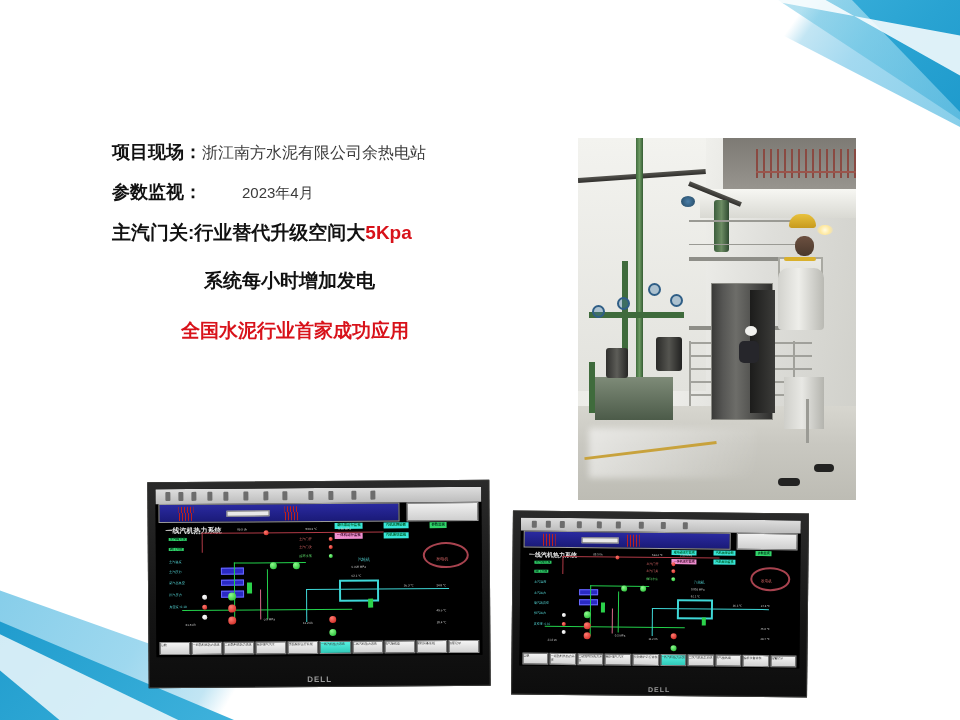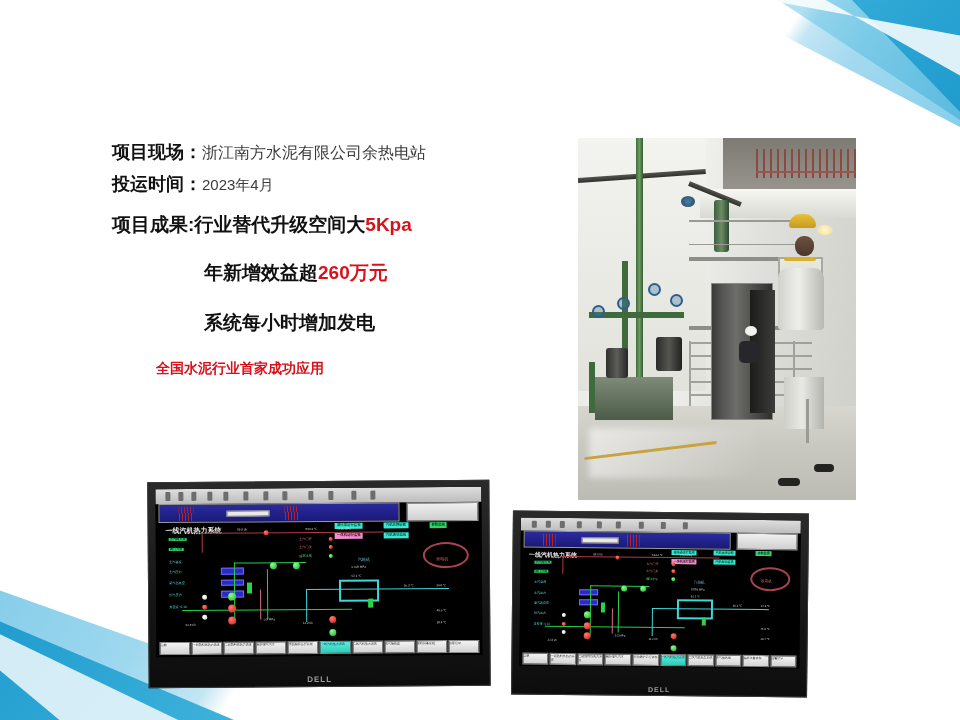--- a/index.html
+++ b/index.html
@@ -68,29 +68,29 @@
     white-space:nowrap;
   }
 
   
   #textblock { position:absolute; left:112px; top:140px; width:470px; }
   .tline { font-weight:bold; color:#111111; white-space:nowrap; }
   .tline .lbl { font-weight:bold; }
   .tline .val-light { font-weight:normal; color:#3b3b3b; }
   .tline .red { color:#d8121a; }
 
-  .row1 { font-size:18px; margin-bottom:8px; }
+  .row1 { font-size:18px; margin-bottom:16px; }
   .row1 .val-light { font-size:16px; }
   .row2 { font-size:18px; margin-bottom:16px; }
-  .row2 .val-light { font-size:15px; }
+  .row2 .val-light { font-size:15px;margin-left:40px; }
   .row3 { font-size:19px; margin-bottom:22px; }
   .row4 { font-size:19px; margin-left:92px; margin-bottom:24px; }
   .row5 { font-size:19px; margin-left:92px; margin-bottom:24px; }
   .row6 { font-size:19px; margin-left:92px; margin-bottom:24px; }
-  .row7 { font-size:14px; margin-left:44px; color:#d8121a; }
+  .row7 { font-size:19px; margin-left:69px; color:#d8121a; }
 
   
   #photo-main {
     position:absolute; left:578px; top:138px; width:278px; height:362px;
     overflow:hidden; background:#cfcfca;
   }
   .ph { position:absolute; }
   
   .wallA { left:0; top:0; width:100%; height:100%;
     background:linear-gradient(100deg,#e8e8e3 0%, #f2f2ee 34%, #dededa 62%, #cfcfc9 100%); }
@@ -243,31 +243,28 @@
   <div class="deco deco-bl-white"></div>
 
 
   <div id="textblock">
 
     <div class="tline row1">
       <span class="lbl">项目现场：</span><span class="val-light">浙江南方水泥有限公司余热电站</span>
     </div>
 
     <div class="tline row2">
-      <span class="lbl">投运时间：</span><span class="val-light">2023年4月</span>
+      <span class="lbl">参数监视：</span><span class="val-light">2023年4月</span>
     </div>
 
     <div class="tline row3">
-      <span class="lbl">项目成果:</span><span>行业替代升级空间大</span><span class="red">5Kpa</span>
-    </div>
-
-
-    <div class="tline row5">
-      <span>年新增效益超</span><span class="red">260万元</span>
-    </div>
+      <span class="lbl">主汽门关:</span><span>行业替代升级空间大</span><span class="red">5Kpa</span>
+    </div>
+
+
 
     <div class="tline row6">
       <span>系统每小时增加发电</span>
     </div>
 
     <div class="tline row7">
       <span>全国水泥行业首家成功应用</span>
     </div>
   </div>
 

